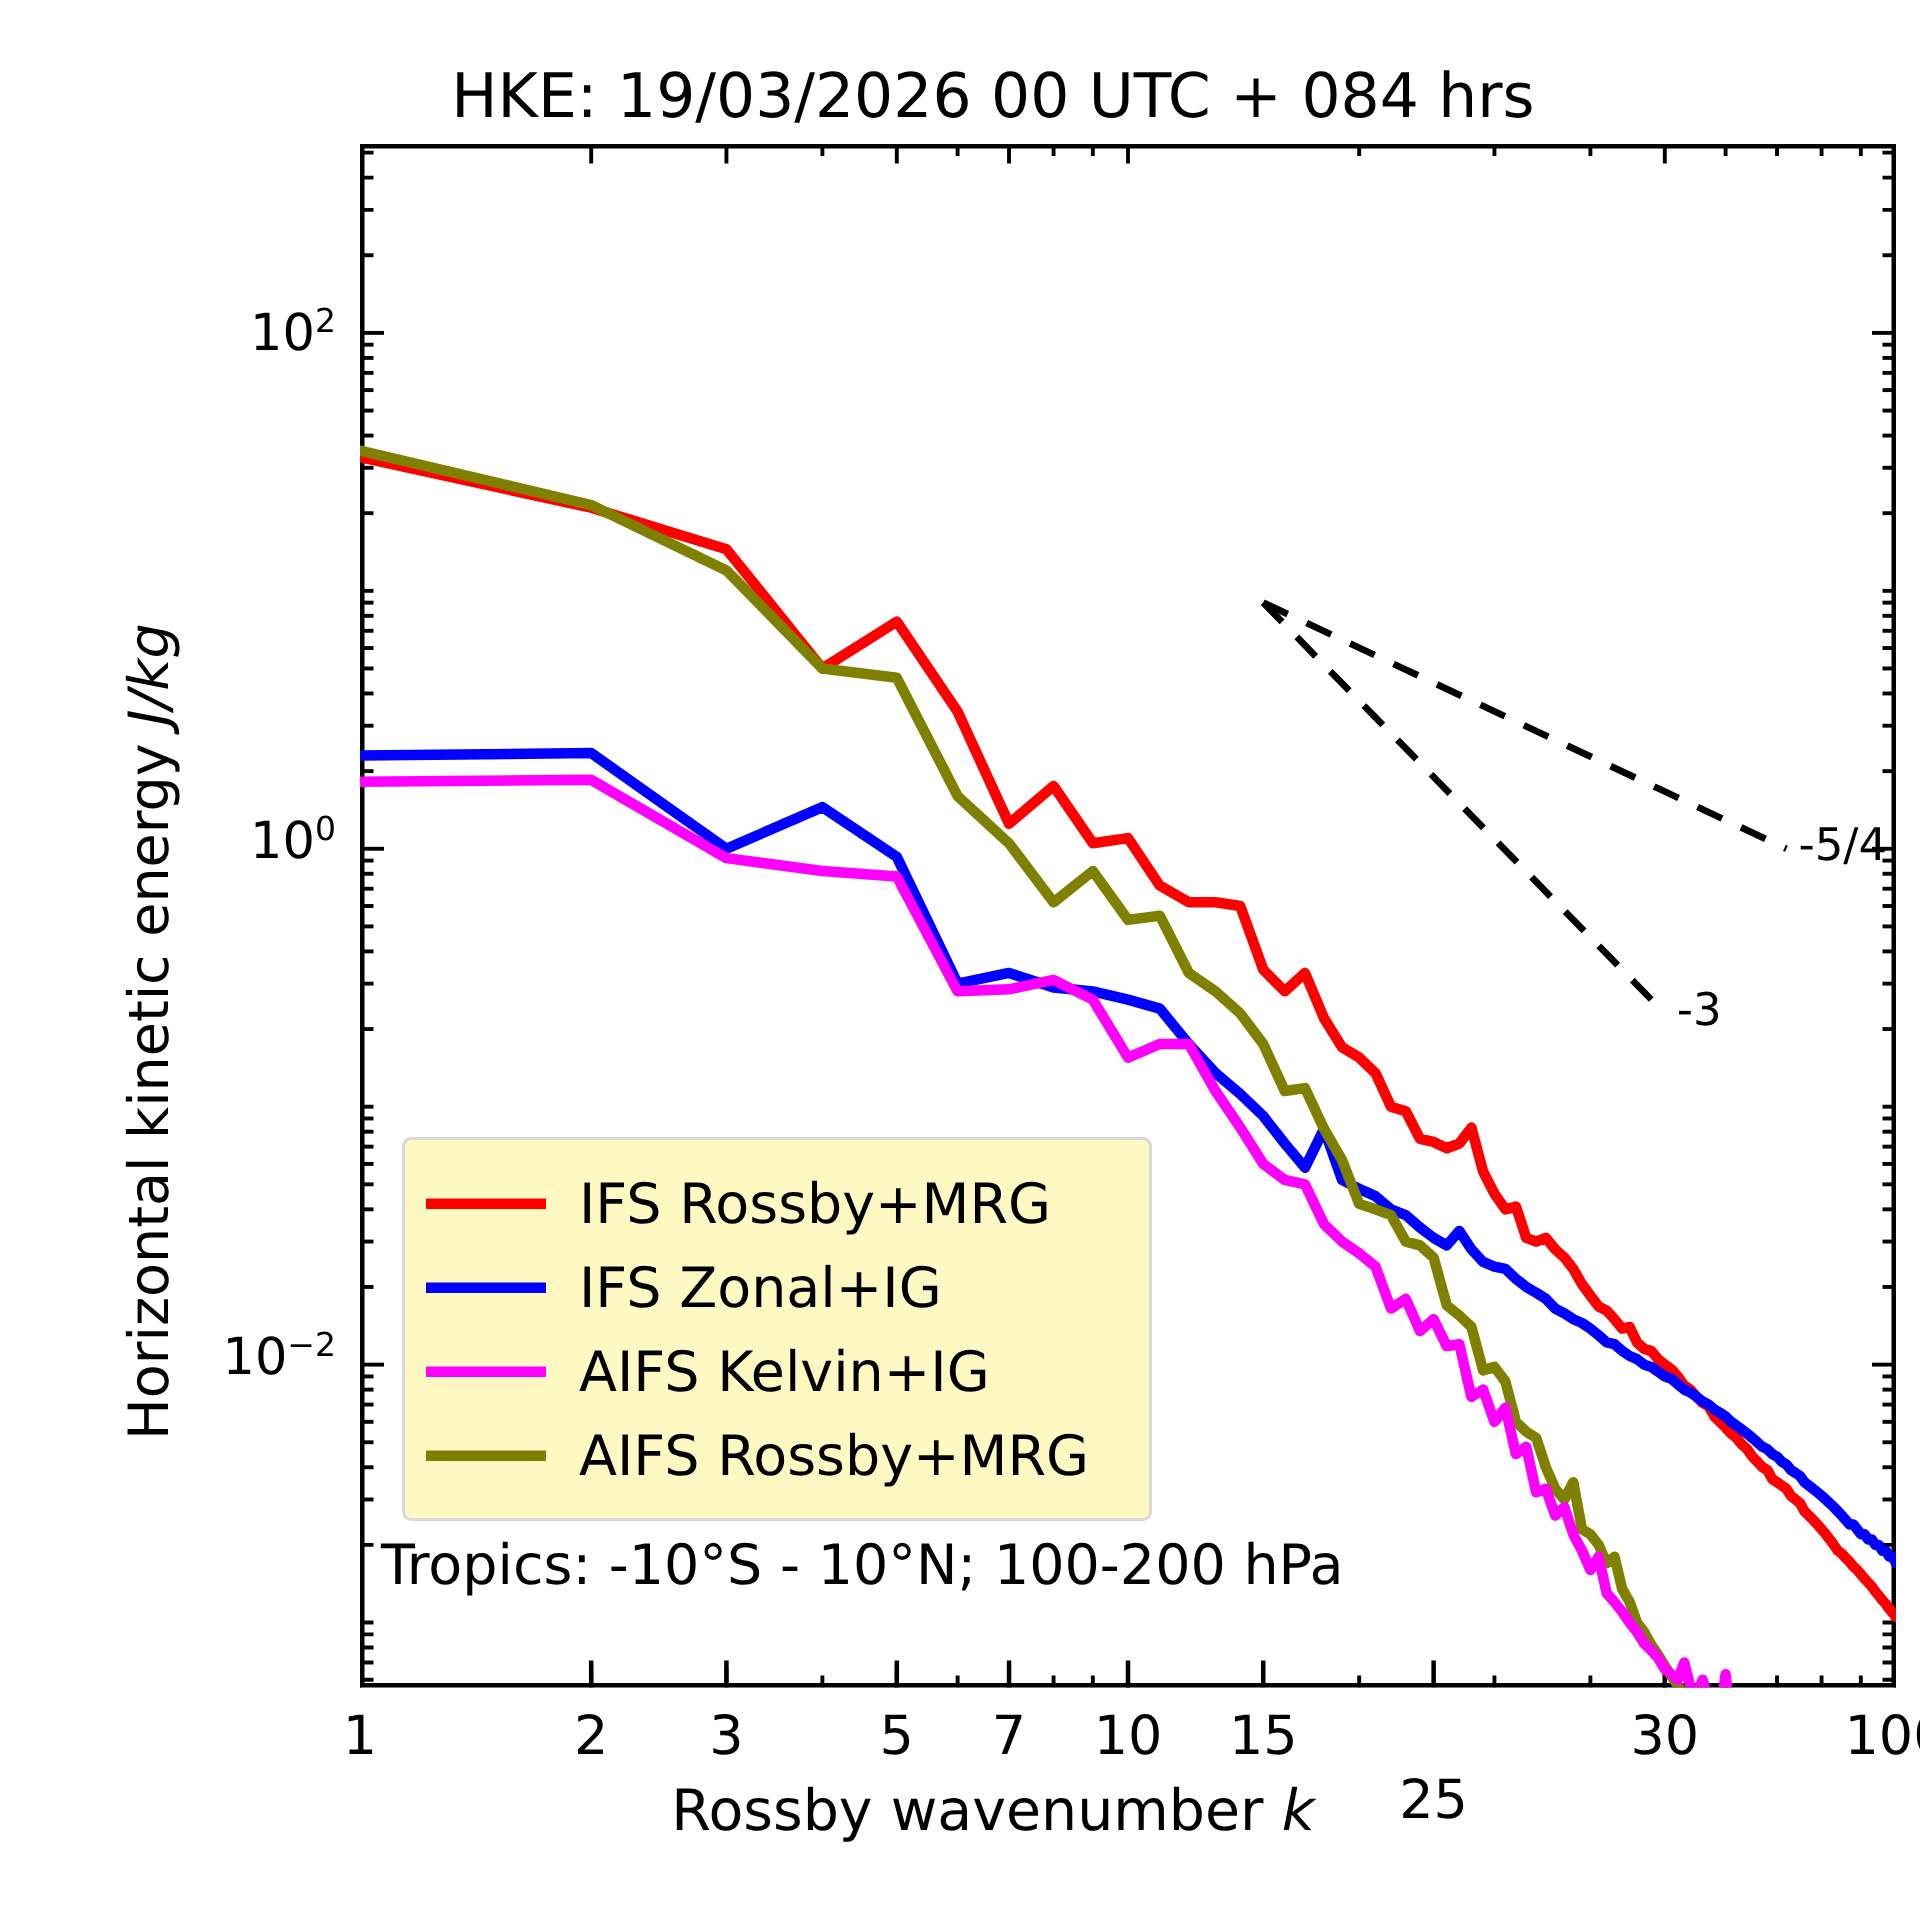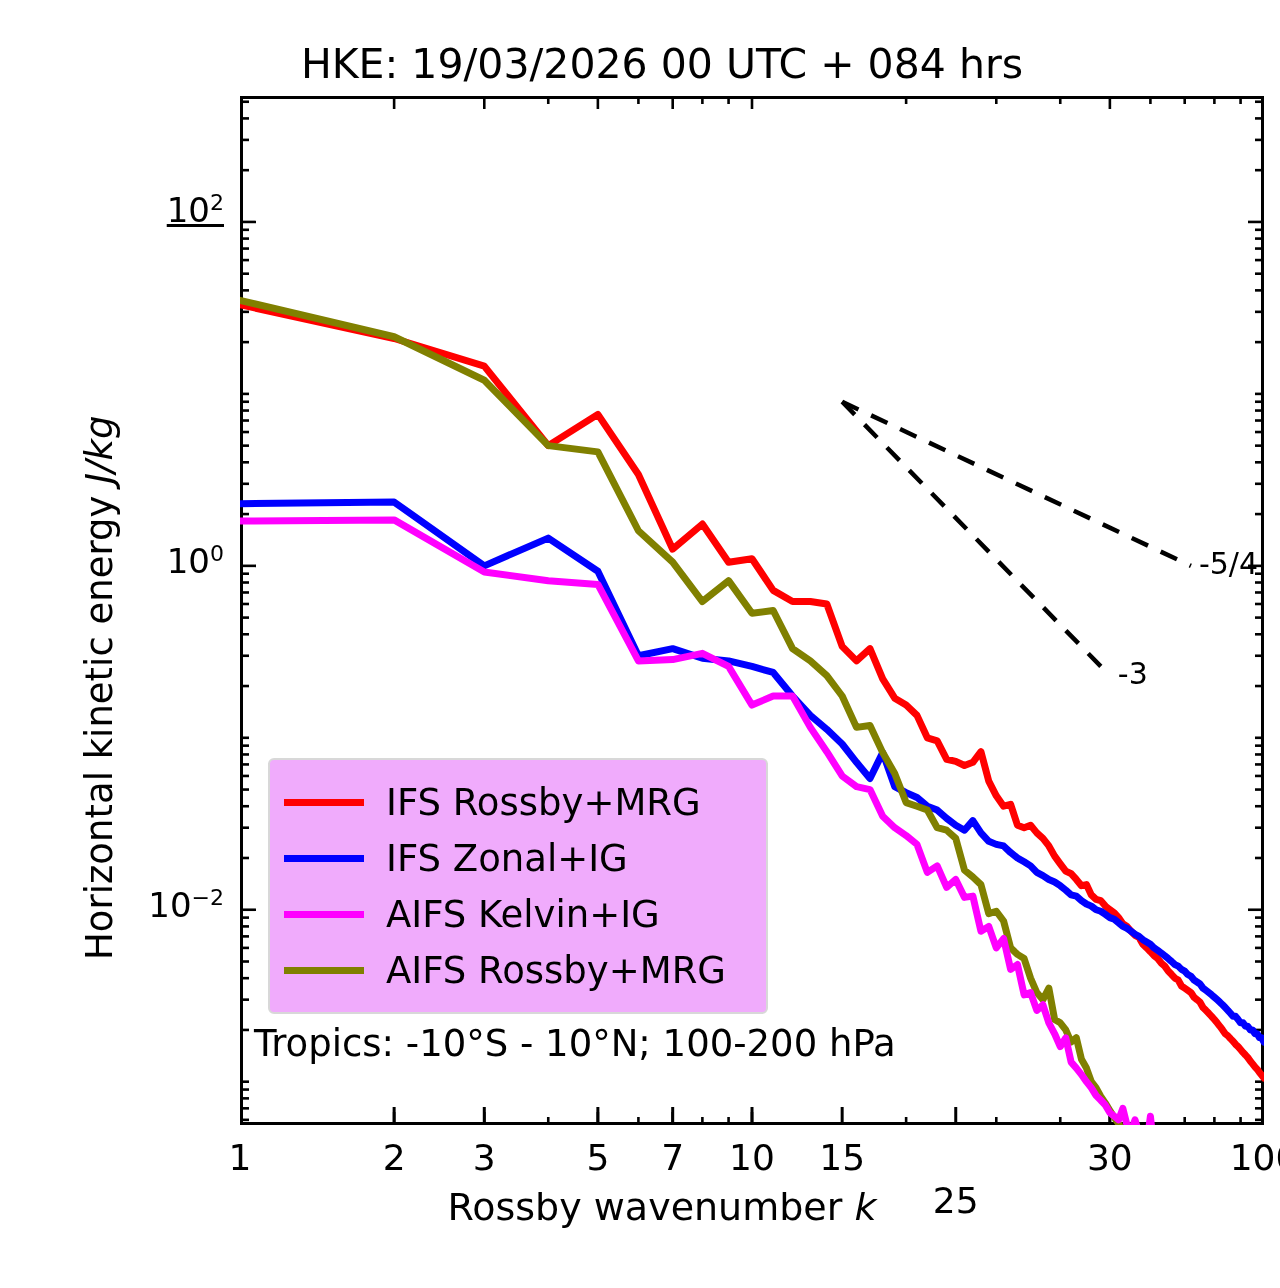--- a/index.html
+++ b/index.html
@@ -14,21 +14,21 @@
   .ytick-label{position:absolute;text-align:right;font-size:34px;white-space:nowrap;}
   .ytick-label sup{font-size:22px;vertical-align:super;}
   .xtick-label{position:absolute;text-align:center;font-size:36px;}
   #ylabel{position:absolute;font-size:37px;white-space:nowrap;
           transform-origin:0 0;transform:rotate(-90deg);}
   #xlabel{position:absolute;left:0;top:1185px;width:1280px;text-align:center;
           font-size:38px;}
   #xlabel i{font-style:italic;}
   #ylabel i{font-style:italic;}
   #legend{position:absolute;left:246px;top:758px;width:500px;
-          border:2px solid #d8d8d8;border-radius:6px;background:#f0abfc;
+          border:2px solid #d8d8d8;border-radius:6px;background:#fef9c3;
           padding:14px 18px 14px 14px;box-sizing:border-box;}
   .legend-row{display:flex;align-items:center;height:56px;}
   .legend-swatch{width:80px;height:0;border-top:7px solid #000;margin-right:22px;
                  flex:0 0 80px;}
   .legend-text{font-size:37px;white-space:nowrap;}
   #note{position:absolute;left:232px;top:1022px;font-size:37px;white-space:nowrap;}
   .slope-label{position:absolute;font-size:30px;white-space:nowrap;}
 </style>
 </head>
 <body>
@@ -205,21 +205,21 @@
       </defs>
       <g clip-path="url(#plotclip)">
         <path d="M0.00 208.73 L154.13 242.48 L244.29 270.14 L308.25 349.65 L357.87 318.38 L398.41 378.45 L432.69 453.18 L462.38 428.05 L488.57 466.20 L512.00 462.72 L533.19 494.37 L552.54 505.54 L570.34 505.54 L586.82 507.99 L602.16 550.41 L616.51 564.90 L629.99 552.64 L642.70 582.91 L654.72 602.17 L666.13 609.07 L676.98 619.38 L687.32 641.79 L697.20 644.84 L706.67 663.28 L715.75 665.30 L724.47 669.51 L732.86 666.33 L740.94 655.71 L748.75 685.09 L756.29 699.78 L763.58 710.22 L770.64 708.38 L777.48 729.26 L784.12 731.71 L790.56 729.26 L796.83 736.86 L802.92 742.39 L808.85 749.94 L814.63 760.14 L820.25 767.81 L825.75 775.01 L831.10 777.72 L836.34 783.47 L841.45 789.70 L846.44 788.62 L851.33 798.90 L856.11 803.31 L860.80 804.62 L865.38 810.10 L869.87 813.75 L874.28 816.80 L878.59 821.62 L882.83 827.66 L886.99 830.41 L891.07 835.23 L895.07 839.32 L899.01 841.46 L902.88 848.25 L906.68 851.90 L910.41 855.73 L914.09 859.76 L917.70 862.58 L921.26 867.02 L924.76 870.13 L928.21 875.06 L931.61 878.53 L934.95 882.17 L938.24 884.07 L941.49 890.04 L944.69 892.15 L947.84 894.31 L950.95 896.54 L954.02 901.21 L957.05 903.66 L960.03 906.19 L962.98 911.53 L965.88 914.34 L968.75 917.27 L971.59 920.32 L974.38 923.50 L977.14 926.82 L979.87 930.29 L982.57 933.94 L985.23 937.77 L987.86 939.76 L990.46 942.64 L993.03 945.20 L995.58 948.30 L998.09 950.60 L1000.57 953.46 L1003.03 956.42 L1005.46 958.99 L1007.86 961.65 L1010.24 964.97 L1012.59 967.85 L1014.92 970.85 L1017.23 973.34 L1019.51 976.57 L1021.77 979.26 L1024.00 982.06 " fill="none" stroke="#ff0000" stroke-width="7" stroke-linejoin="round" stroke-linecap="round"></path>
         <path d="M0.00 407.64 L154.13 406.04 L244.29 469.84 L308.25 442.09 L357.87 475.26 L398.41 559.75 L432.69 552.64 L462.38 562.28 L488.57 564.90 L512.00 570.44 L533.19 576.42 L552.54 600.00 L570.34 619.38 L586.82 633.33 L602.16 648.02 L616.51 666.33 L629.99 682.47 L642.70 656.61 L654.72 690.63 L666.13 696.61 L676.98 701.43 L687.32 710.22 L697.20 714.05 L706.67 722.36 L715.75 729.26 L724.47 734.24 L732.86 724.59 L740.94 736.86 L748.75 745.32 L756.29 748.37 L763.58 749.94 L770.64 756.58 L777.48 761.98 L784.12 765.82 L790.56 769.85 L796.83 776.35 L802.92 779.59 L808.85 783.47 L814.63 786.00 L820.25 789.70 L825.75 794.15 L831.10 798.90 L836.34 800.13 L841.45 804.62 L846.44 808.00 L851.33 810.10 L856.11 813.75 L860.80 815.26 L865.38 818.37 L869.87 821.62 L874.28 823.29 L878.59 826.77 L882.83 830.41 L886.99 832.30 L891.07 835.23 L895.07 838.28 L899.01 840.38 L902.88 843.65 L906.68 845.92 L910.41 848.25 L914.09 851.90 L917.70 854.43 L921.26 857.05 L924.76 859.76 L928.21 862.58 L931.61 865.51 L934.95 868.56 L938.24 870.13 L941.49 873.38 L944.69 875.06 L947.84 878.53 L950.95 880.33 L954.02 884.07 L957.05 886.00 L960.03 888.00 L962.98 892.15 L965.88 894.31 L968.75 896.54 L971.59 898.84 L974.38 901.21 L977.14 903.66 L979.87 906.19 L982.57 908.81 L985.23 911.53 L987.86 914.34 L990.46 917.27 L993.03 920.32 L995.58 920.32 L998.09 923.50 L1000.57 926.82 L1003.03 926.82 L1005.46 930.29 L1007.86 930.29 L1010.24 933.94 L1012.59 933.94 L1014.92 937.77 L1017.23 937.77 L1019.51 941.81 L1021.77 941.81 L1024.00 946.07 " fill="none" stroke="#0000ff" stroke-width="7" stroke-linejoin="round" stroke-linecap="round"></path>
         <path d="M0.00 204.34 L154.13 240.73 L244.29 284.27 L308.25 349.65 L357.87 355.88 L398.41 434.74 L432.69 466.20 L462.38 505.54 L488.57 484.66 L512.00 517.25 L533.19 514.49 L552.54 552.64 L570.34 564.90 L586.82 579.59 L602.16 600.00 L616.51 631.36 L629.99 629.43 L642.70 656.61 L654.72 677.49 L666.13 706.58 L676.98 710.22 L687.32 714.05 L697.20 731.71 L706.67 734.24 L715.75 742.39 L724.47 774.12 L732.86 781.02 L740.94 788.62 L748.75 817.58 L756.29 815.26 L763.58 825.01 L770.64 851.90 L777.48 858.39 L784.12 862.58 L790.56 882.17 L796.83 896.54 L802.92 903.66 L808.85 892.15 L814.63 923.50 L820.25 926.82 L825.75 933.94 L831.10 946.07 L836.34 941.81 L841.45 963.29 L846.44 972.08 L851.33 985.70 L856.11 991.93 L860.80 1000.52 L865.38 1007.18 L869.87 1014.50 L874.28 1021.40 L878.59 1027.68 L882.83 1034.53 L886.99 1040.51 L891.07 1045.33 L895.07 1050.48 L899.01 1056.02 L902.88 1062.00 L906.68 1068.49 L910.41 1073.16 L914.09 1078.14 L917.70 1083.48 L921.26 1089.23 L924.76 1095.45 L928.21 1098.77 L931.61 1105.89 L934.95 1109.72 L938.24 1113.76 L941.49 1118.03 L944.69 1122.55 L947.84 1127.37 L950.95 1132.53 L954.02 1138.06 L957.05 1144.04 L960.03 1144.04 L962.98 1150.54 L965.88 1157.65 L968.75 1159.16 L971.59 1163.88 L974.38 1168.05 L977.14 1172.47 L979.87 1176.21 L982.57 1180.14 L985.23 1184.29 L987.86 1188.68 L990.46 1193.35 L993.03 1197.06 L995.58 1200.95 L998.09 1205.06 L1000.57 1209.42 L1003.03 1214.04 L1005.46 1217.28 L1007.86 1220.68 L1010.24 1226.08 L1012.59 1229.91 L1014.92 1233.95 L1017.23 1238.22 L1019.51 1240.45 L1021.77 1245.11 L1024.00 1250.09 " fill="none" stroke="#808000" stroke-width="7" stroke-linejoin="round" stroke-linecap="round"></path>
         <path d="M0.00 425.12 L154.13 423.90 L244.29 476.07 L308.25 484.66 L357.87 488.40 L398.41 564.90 L432.69 563.58 L462.38 557.30 L488.57 570.44 L512.00 609.07 L533.19 600.00 L552.54 600.00 L570.34 631.36 L586.82 655.71 L602.16 679.94 L616.51 690.63 L629.99 693.56 L642.70 720.19 L654.72 731.71 L666.13 739.57 L676.98 748.37 L687.32 776.35 L697.20 769.85 L706.67 791.34 L715.75 783.47 L724.47 801.39 L732.86 800.13 L740.94 835.23 L748.75 830.41 L756.29 851.90 L763.58 842.55 L770.64 873.38 L777.48 868.56 L784.12 898.84 L790.56 896.54 L796.83 914.34 L802.92 908.81 L808.85 926.82 L814.63 937.77 L820.25 950.60 L825.75 941.81 L831.10 966.11 L836.34 972.08 L841.45 978.58 L846.44 985.70 L851.33 991.93 L856.11 999.62 L860.80 1004.25 L865.38 1009.20 L869.87 1016.73 L874.28 1020.20 L878.59 1023.85 L882.83 1012.34 L886.99 1029.00 L891.07 1034.53 L895.07 1023.85 L899.01 1037.46 L902.88 1043.69 L906.68 1048.73 L910.41 1020.20 L914.09 1054.13 L917.70 1059.95 L921.26 1064.10 L924.76 1068.49 L928.21 1073.16 L931.61 1078.14 L934.95 1083.48 L938.24 1086.30 L941.49 1092.27 L944.69 1095.45 L947.84 1102.25 L950.95 1105.89 L954.02 1109.72 L957.05 1113.76 L960.03 1118.03 L962.98 1122.55 L965.88 1127.37 L968.75 1132.53 L971.59 1132.53 L974.38 1138.06 L977.14 1144.04 L979.87 1144.04 L982.57 1150.54 L985.23 1157.65 L987.86 1158.40 L990.46 1162.27 L993.03 1166.36 L995.58 1170.67 L998.09 1174.32 L1000.57 1178.15 L1003.03 1182.18 L1005.46 1186.45 L1007.86 1190.98 L1010.24 1194.57 L1012.59 1198.33 L1014.92 1202.30 L1017.23 1206.49 L1019.51 1210.92 L1021.77 1214.04 L1024.00 1218.96 " fill="none" stroke="#ff00ff" stroke-width="7" stroke-linejoin="round" stroke-linecap="round"></path>
       </g>
     </svg>
 
   <div id="ytick-labels">
-      <div class="ytick-label" style="left: 20px; width: 182px; top: 190px; text-decoration: underline;">10<sup>2</sup></div>
+      <div class="ytick-label" style="left: 20px; width: 182px; top: 202px;">10<sup>2</sup></div>
       <div class="ytick-label" style="left: 20px; width: 182px; top: 540.842px;">10<sup>0</sup></div>
       <div class="ytick-label" style="left: 20px; width: 182px; top: 884.748px;">10<sup>−2</sup></div>
     </div>
   <div id="xtick-labels">
       <div class="xtick-label" style="left: 158px; width: 120px; top: 1137px;">1</div>
       <div class="xtick-label" style="left: 312.127px; width: 120px; top: 1137px;">2</div>
       <div class="xtick-label" style="left: 402.286px; width: 120px; top: 1137px;">3</div>
       <div class="xtick-label" style="left: 515.873px; width: 120px; top: 1137px;">5</div>
       <div class="xtick-label" style="left: 590.69px; width: 120px; top: 1137px;">7</div>
       <div class="xtick-label" style="left: 670px; width: 120px; top: 1137px;">10</div>

